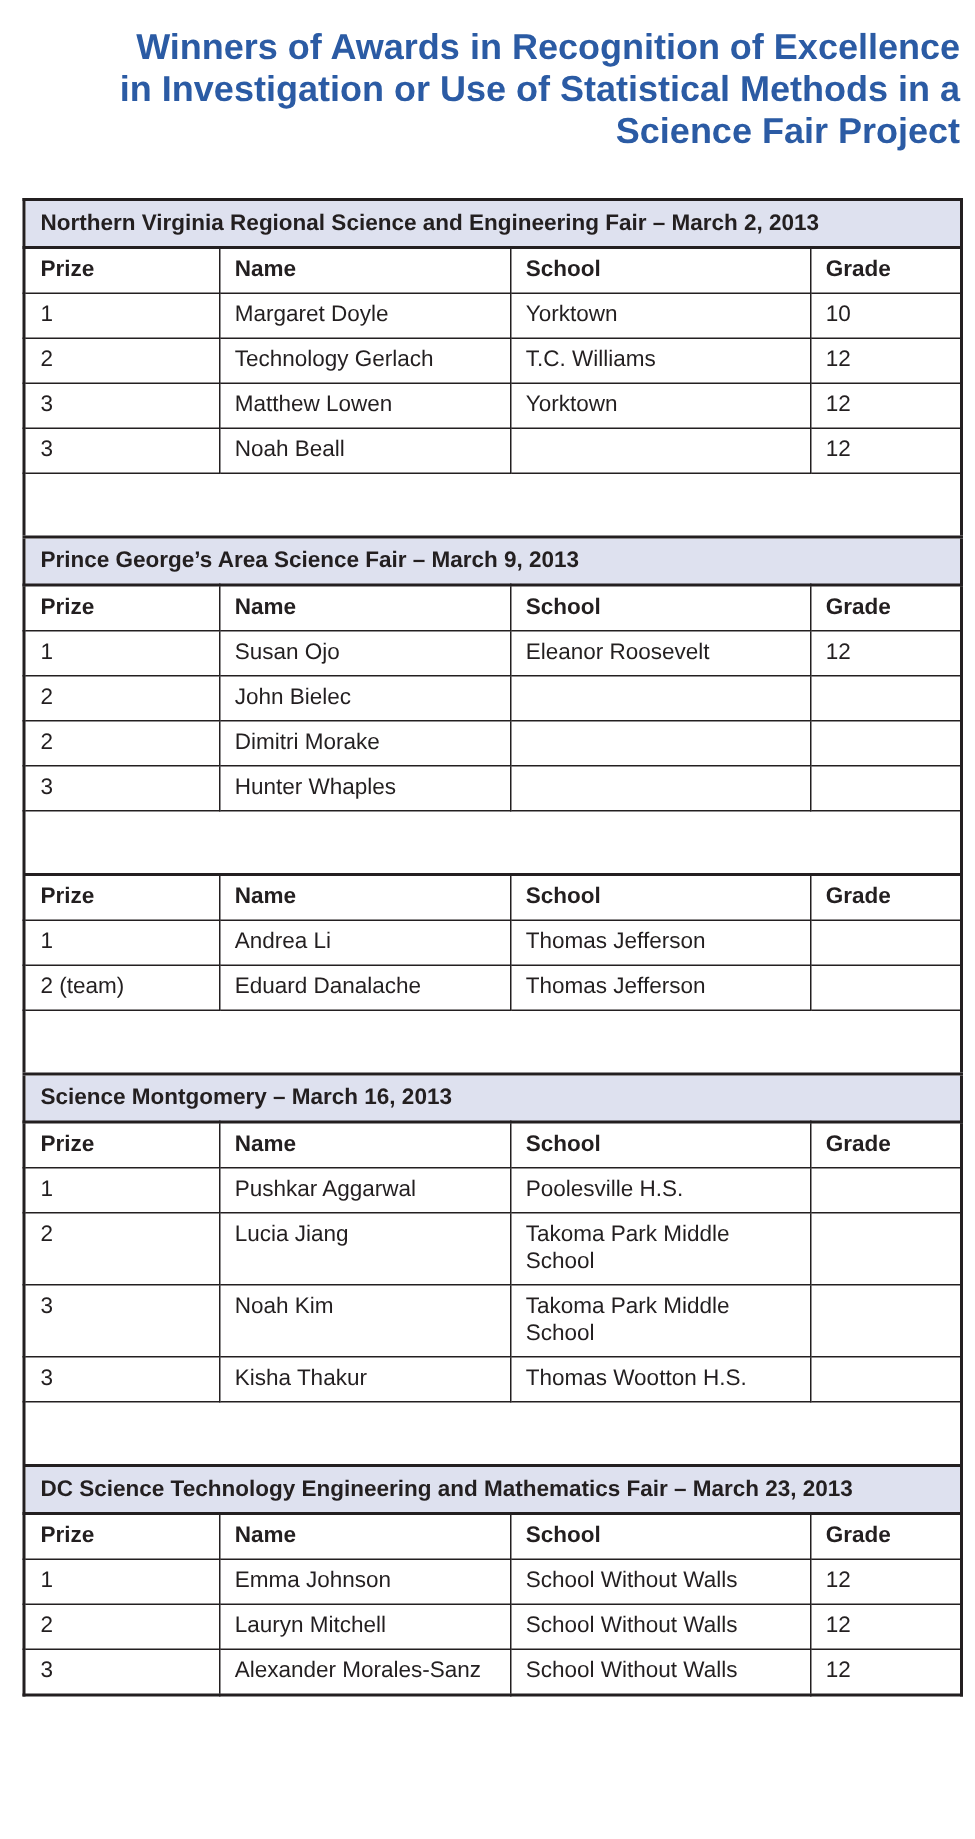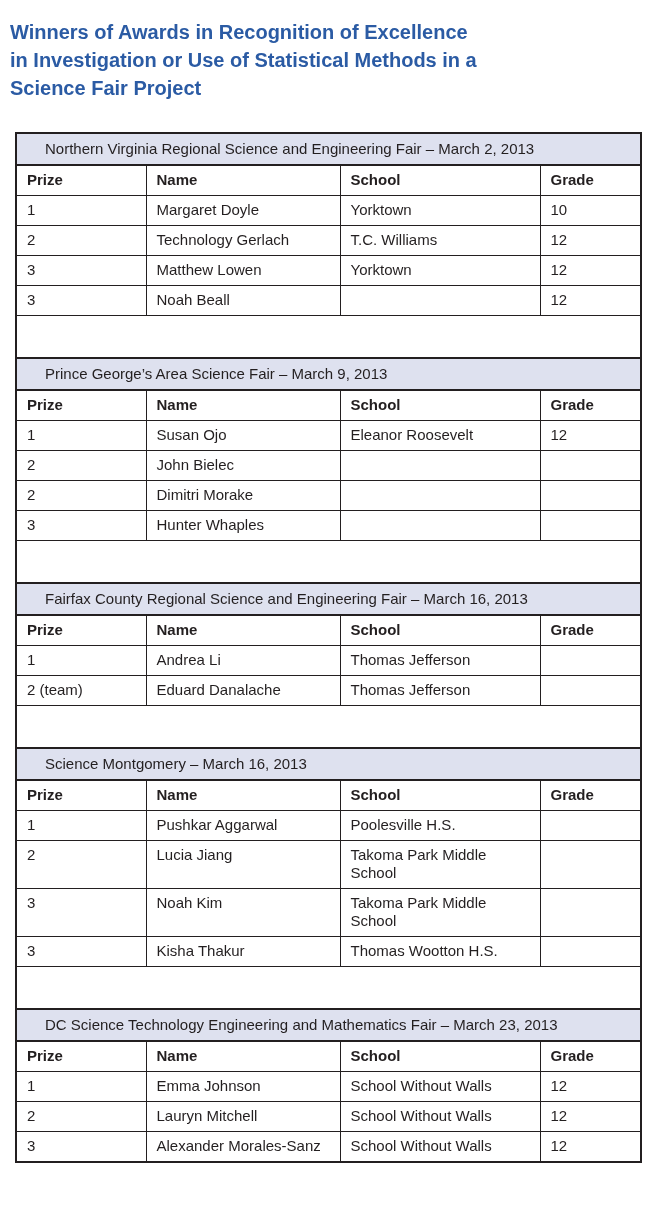--- a/index.html
+++ b/index.html
@@ -16,23 +16,23 @@
   }
   body {
     width: 650px;
     height: 1226px;
     font-family: "Liberation Sans", sans-serif;
     color: var(--text);
     overflow: hidden;
   }
   .page-title {
     margin: 18px 10px 30px;
-    text-align: left;
+    text-align: right;
     font-weight: bold;
-    font-size: 20px;
+    font-size: 24px;
     line-height: 28px;
     color: var(--title);
   }
   table.awards {
     border-collapse: collapse;
     table-layout: fixed;
     margin-left: 15px;
     width: 625px;
     border: 2.5px solid var(--border);
   }
@@ -46,23 +46,23 @@
     text-align: left;
     padding: 5px 8px 6px 10px;
     font-size: 15px;
     line-height: 18px;
     overflow: hidden;
   }
   th { font-weight: bold; }
   td:empty { height: 18px; }
   tr.section-header td {
     background: var(--hdrbg);
-    font-weight: normal;
+    font-weight: bold;
     border: 2px solid var(--border);
-    padding: 6px 8px 6px 28px;
+    padding: 6px 8px 6px 10px;
     white-space: nowrap;
   }
   td[data-name="cell-school"] { padding-right: 28px; }
   tr.spacer td {
     height: 41px;
     border-left: none;
     border-right: none;
     border-top: 1.5px solid var(--border);
     border-bottom: 2px solid var(--border);
     padding: 0;
@@ -151,23 +151,20 @@
         </tr>
         <tr data-name="table-row">
           <td data-name="cell-prize">3</td>
           <td data-name="cell-name">Hunter Whaples</td>
           <td data-name="cell-school"></td>
           <td data-name="cell-grade"></td>
         </tr>
         <tr class="spacer" data-name="spacer-row">
           <td colspan="4" data-name="spacer-cell"></td>
         </tr>
-        <tr class="section-header" data-name="section-header-row">
-          <td colspan="4" data-name="section-title">Fairfax County Regional Science and Engineering Fair – March 16, 2013</td>
-        </tr>
         <tr data-name="column-header-row">
           <th data-name="column-header-prize">Prize</th>
           <th data-name="column-header-name">Name</th>
           <th data-name="column-header-school">School</th>
           <th data-name="column-header-grade">Grade</th>
         </tr>
         <tr data-name="table-row">
           <td data-name="cell-prize">1</td>
           <td data-name="cell-name">Andrea Li</td>
           <td data-name="cell-school">Thomas Jefferson</td>

